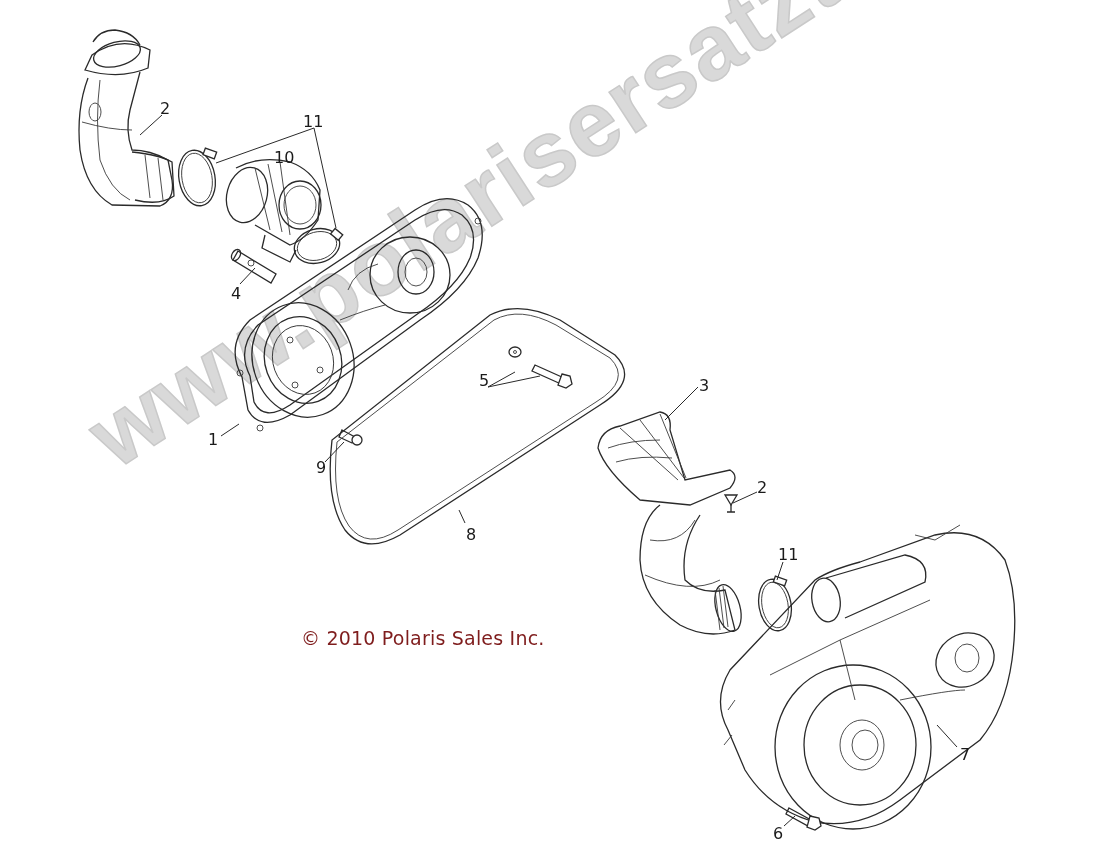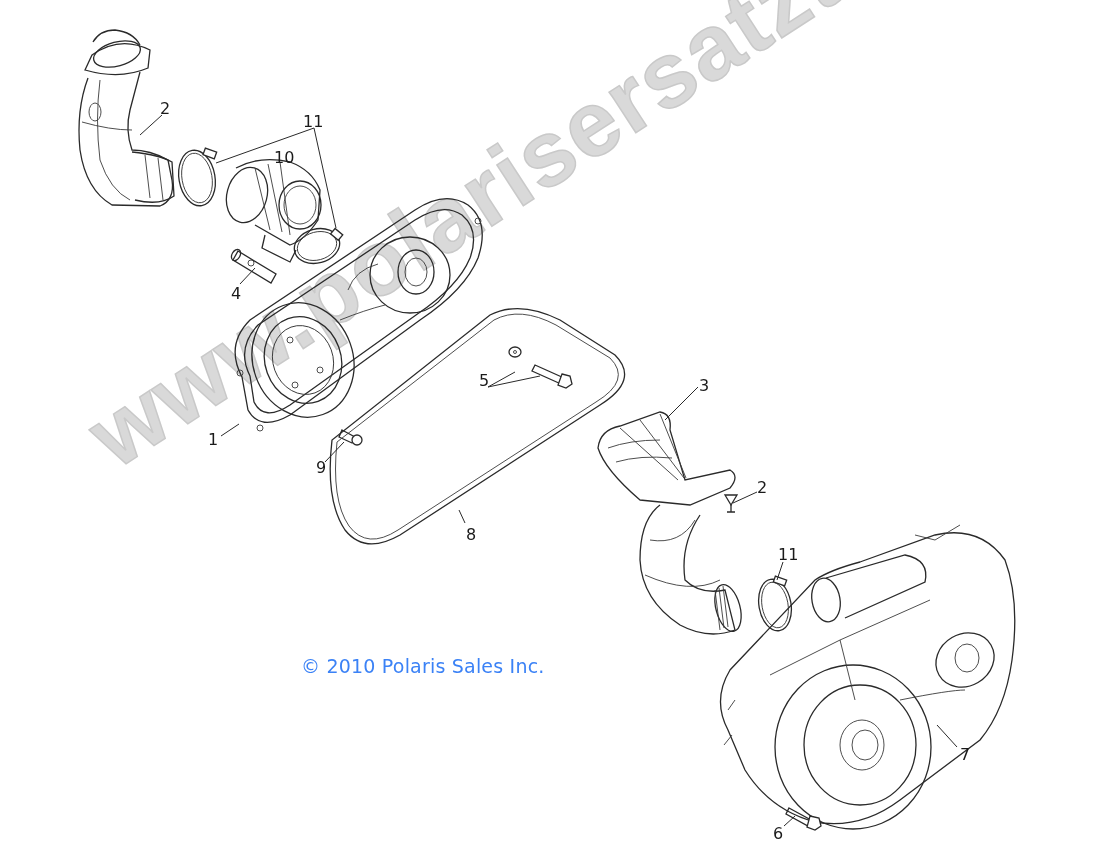--- a/index.html
+++ b/index.html
@@ -2,21 +2,21 @@
 <html><head>
 <meta charset="utf-8">
 <style>
   html, body { margin: 0; padding: 0; background: #ffffff; }
   body { width: 1118px; height: 851px; position: relative; overflow: hidden;
          font-family: "Liberation Sans", sans-serif; }
   #canvas { position: absolute; left: 0; top: 0; width: 1118px; height: 851px; }
   .callout { position: absolute; font-family: "DejaVu Sans", sans-serif; font-size: 16px;
              color: #1a1a1a; line-height: 1; }
   .copyright { position: absolute; left: 301px; top: 627px; font-family: "DejaVu Sans", sans-serif;
-               font-size: 19px; color: #3b82f6; letter-spacing: 0.2px; white-space: nowrap; margin-top: 28px; }
+               font-size: 19px; color: #7f1d1d; letter-spacing: 0.2px; white-space: nowrap; }
   .watermark { position: absolute; left: 70px; top: 400px; font-family: "Liberation Sans", sans-serif;
                font-weight: bold; font-size: 92px; color: #d9d9d9; white-space: nowrap;
                transform-origin: 0 0; transform: rotate(-33deg); letter-spacing: 2px;
                -webkit-text-stroke: 1.5px #c9c9c9; pointer-events: none; }
   svg .part { fill: none; stroke: #2a2a2a; stroke-width: 1.3; }
   svg .thin { fill: none; stroke: #3a3a3a; stroke-width: 0.9; }
   svg .lead { fill: none; stroke: #2a2a2a; stroke-width: 1; }
   svg .fillw { fill: #ffffff; stroke: #2a2a2a; stroke-width: 1.3; }
 </style>
 </head>

